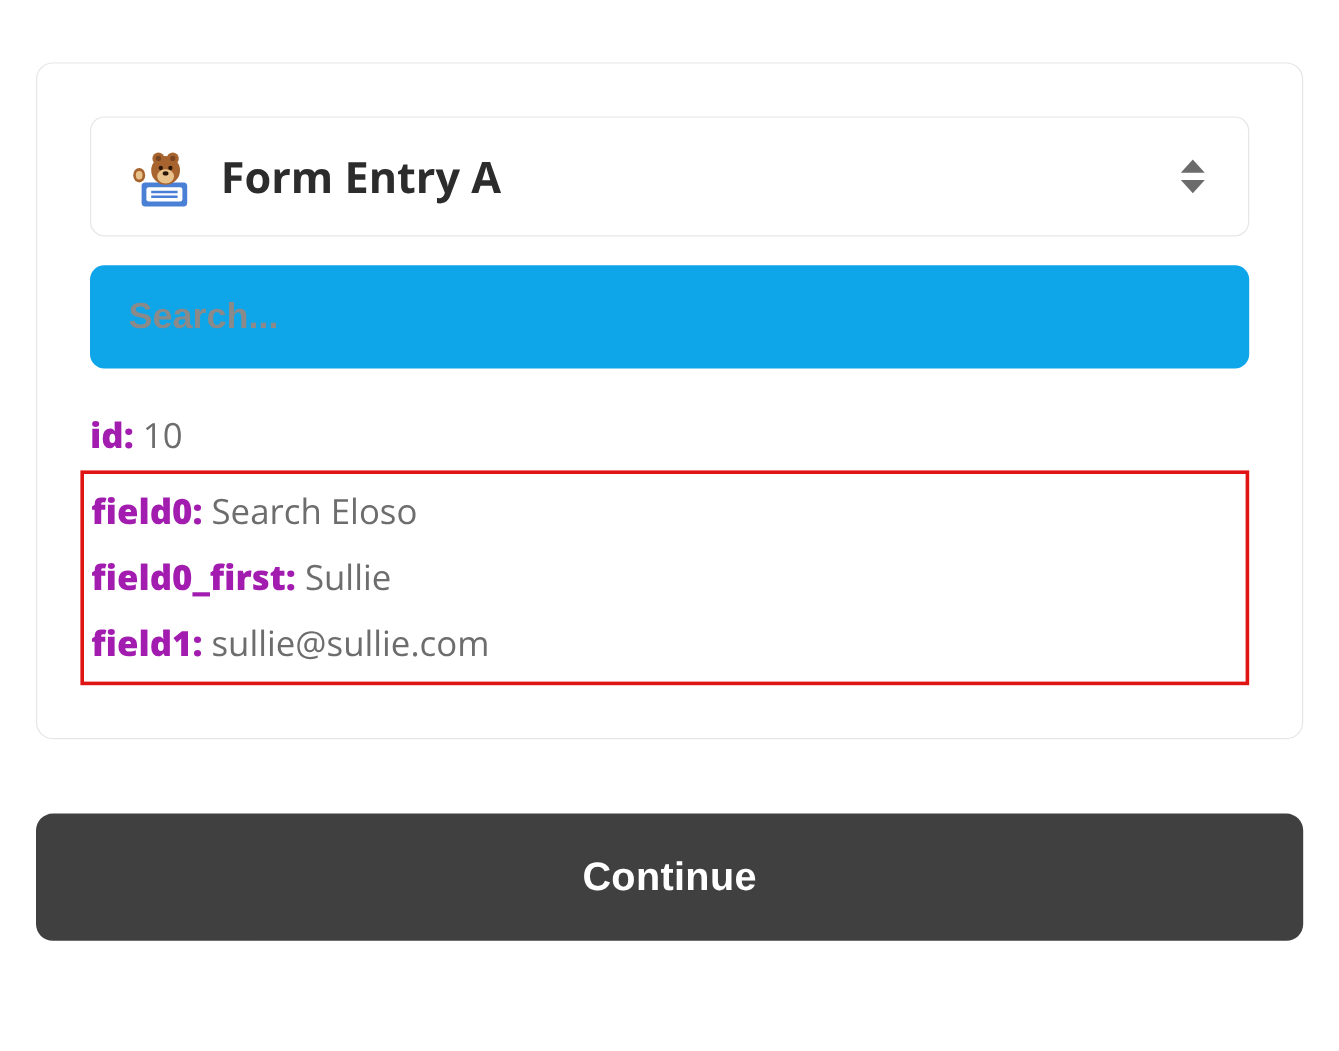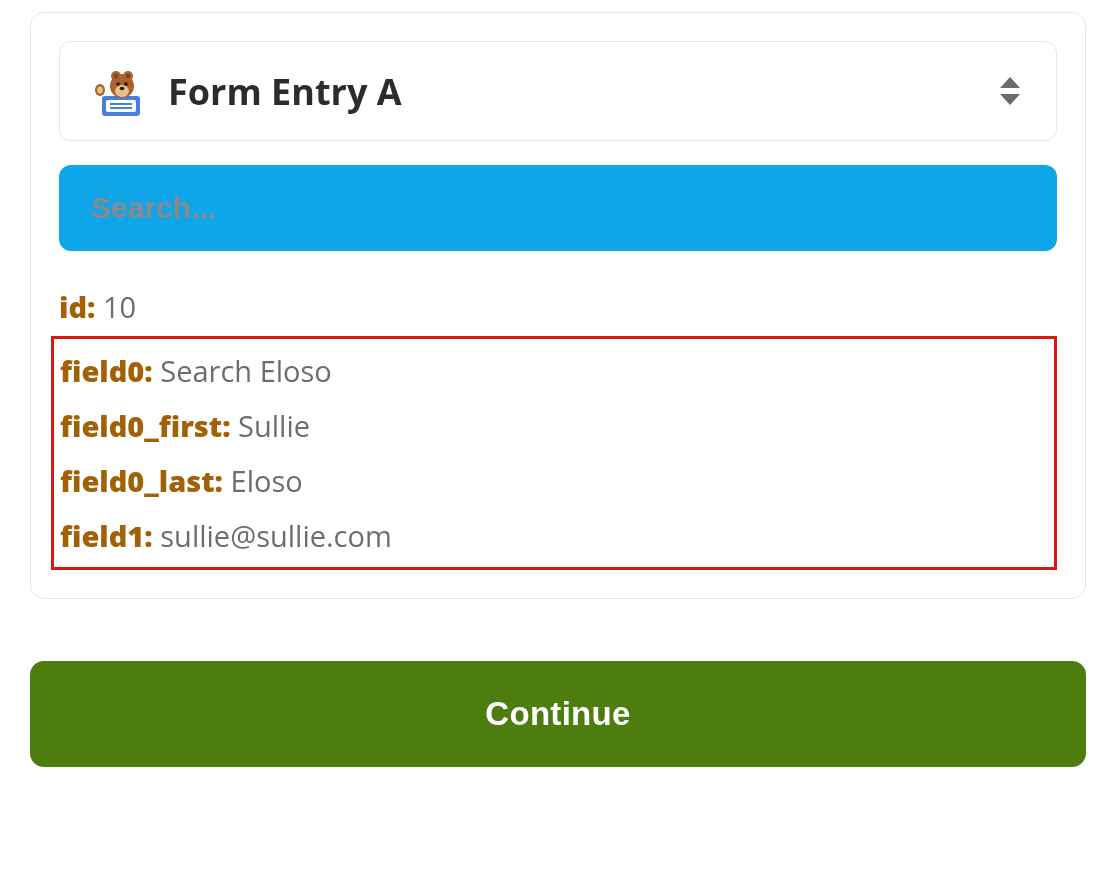--- a/index.html
+++ b/index.html
@@ -5,21 +5,22 @@
     * { box-sizing: border-box; margin: 0; padding: 0; }
     body {
       font-family: -apple-system, BlinkMacSystemFont, "Segoe UI", "Open Sans", Helvetica, Arial, sans-serif;
       background: #ffffff;
       padding: 12px 30px 30px;
     }
 
     .panel {
       border: 1px solid #e6e6e8;
       border-radius: 14px;
-      padding: 28px;
+      padding: 44px;
+      margin-top: 40px;
     }
 
     .selector {
       display: flex;
       align-items: center;
       border: 1px solid #e6e6e8;
       border-radius: 12px;
       padding: 22px 32px;
       gap: 22px;
       cursor: pointer;
@@ -72,35 +73,35 @@
     }
 
     .field-row {
       font-size: 29px;
       line-height: 1.9;
       color: #6d6d6d;
     }
 
     .field-label {
       font-weight: 800;
-      color: #a16207;
+      color: #a21caf;
     }
 
     .highlight-box {
       border: 3px solid #e11414;
       padding: 4px 6px;
       margin-left: -8px;
       margin-top: 2px;
     }
 
     .continue-btn {
       display: block;
       width: 100%;
       margin-top: 62px;
-      background: #4d7c0f;
+      background: #404040;
       color: #ffffff;
       border: none;
       border-radius: 14px;
       padding: 34px 0;
       font-size: 33px;
       font-weight: 800;
       cursor: pointer;
       letter-spacing: 0.3px;
     }
   </style>
@@ -151,24 +152,20 @@
     <div class="highlight-box">
       <div class="field-row">
         <span class="field-label">field0:</span>
         <span>Search Eloso</span>
       </div>
       <div class="field-row">
         <span class="field-label">field0_first:</span>
         <span>Sullie</span>
       </div>
       <div class="field-row">
-        <span class="field-label">field0_last:</span>
-        <span>Eloso</span>
-      </div>
-      <div class="field-row">
         <span class="field-label">field1:</span>
         <span>sullie@sullie.com</span>
       </div>
     </div>
   </div>
 
 </div>
 
 <button class="continue-btn">Continue</button>
 

